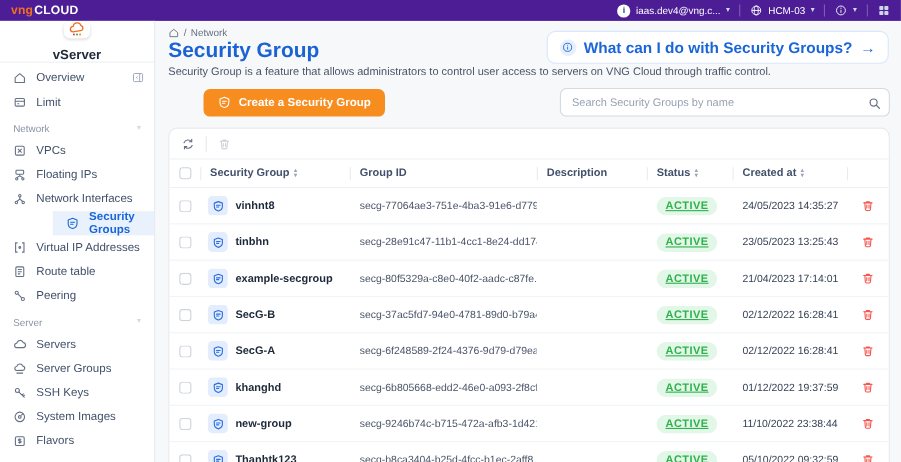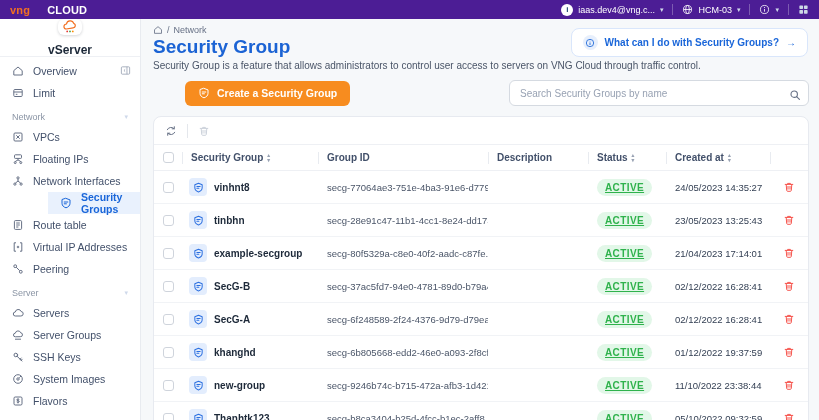--- a/index.html
+++ b/index.html
@@ -9,21 +9,21 @@
     background: #f6f8fa;
     color: #1d2939;
   }
   
   .topbar {
     height: 19px; background: #4c1d95; display: flex; align-items: center;
     padding: 0 10px; color: #fff;
   }
   .logo { font-size: 11px; font-weight: 800; letter-spacing: .2px; display: flex; gap: 1px; }
   .logo .p1 { color: #f26f21; text-transform: lowercase; }
-  .logo .p2 { color: #ffffff; padding-left: 16px; }
+  .logo .p2 { color: #ffffff; }
   .tb-right { margin-left: auto; display: flex; align-items: center; gap: 9px; }
   .tb-group { display: flex; align-items: center; gap: 5px; font-size: 9px; cursor: pointer; }
   .tb-divider { width: 1px; height: 11px; background: rgba(255,255,255,.28); }
   .avatar {
     width: 12px; height: 12px; border-radius: 50%; background: #fff; color: #1d4475;
     font-size: 8px; font-weight: 700; display: flex; align-items: center; justify-content: center;
   }
   .caret { font-size: 7px; color: #cfd9ea; line-height: 1; }
   .tb-icon { display: flex; align-items: center; }
   
@@ -53,21 +53,21 @@
   .nav-item.active { background: #e9f1fd; color: #1a66d9; font-weight: 700; margin-left: 48px; }
   .nav-item.active .nav-icon { color: #1a66d9; }
   
   .main { flex: 1; position: relative; padding: 5px 10px 0 12px; min-width: 0; }
   .breadcrumb { display: flex; align-items: center; gap: 4px; font-size: 9px; color: #667085; height: 11px; }
   .page-title { font-size: 19px; line-height: 22px; font-weight: 700; color: #1b63d4; margin-top: 1px; }
   .page-sub { font-size: 10px; color: #4a5568; margin-top: 2px; height: 12px; }
   .help-box {
     position: absolute; top: 9px; right: 11px; display: flex; align-items: center; gap: 7px;
     background: #fff; border: 1px solid #d9e6fb; border-radius: 8px; padding: 6px 11px;
-    color: #1a66d9; font-size: 10px; font-weight: 600; cursor: pointer;
+    color: #1a66d9; font-size: 14px; font-weight: 600; cursor: pointer;
   }
   .info-chip {
     width: 15px; height: 15px; border-radius: 50%; background: #e7effc;
     display: flex; align-items: center; justify-content: center;
   }
   .actions-row { margin-top: 8px; display: flex; align-items: center; justify-content: space-between; padding-left: 32px; }
   .btn-create {
     display: flex; align-items: center; gap: 7px; background: #f78c1f; color: #fff;
     border: none; border-radius: 6px; height: 25px; padding: 0 13px;
     font-family: inherit; font-size: 10.5px; font-weight: 700; cursor: pointer;
@@ -262,35 +262,35 @@
               <path d="M6 1.4 10 2.9v3.4c0 2.3-1.7 3.8-4 4.5-2.3-.7-4-2.2-4-4.5V2.9z"></path>
               <path d="M4.2 5h3.6M4.2 6.8h2.2"></path>
             </svg>
           </span>
     <span class="nav-label">Security Groups</span>
   </div>
 
   <div class="nav-item">
     <span class="nav-icon">
             <svg viewBox="0 0 12 12" width="12" height="12" fill="none" stroke="currentColor" stroke-width="1">
+              <path d="M4 1.8H2.2v8.4H4M8 1.8h1.8v8.4H8"></path>
+              <circle cx="6" cy="6" r="0.8"></circle>
+            </svg>
+          </span>
+    <span class="nav-label">Virtual IP Addresses</span>
+  </div>
+
+  <div class="nav-item">
+    <span class="nav-icon">
+            <svg viewBox="0 0 12 12" width="12" height="12" fill="none" stroke="currentColor" stroke-width="1">
               <rect x="2.4" y="1.6" width="7.2" height="8.8" rx="1"></rect>
               <path d="M4.2 4h3.6M4.2 6h3.6M4.2 8h2.2"></path>
             </svg>
           </span>
     <span class="nav-label">Route table</span>
-  </div>
-
-  <div class="nav-item">
-    <span class="nav-icon">
-            <svg viewBox="0 0 12 12" width="12" height="12" fill="none" stroke="currentColor" stroke-width="1">
-              <path d="M4 1.8H2.2v8.4H4M8 1.8h1.8v8.4H8"></path>
-              <circle cx="6" cy="6" r="0.8"></circle>
-            </svg>
-          </span>
-    <span class="nav-label">Virtual IP Addresses</span>
   </div>
 
   <div class="nav-item">
     <span class="nav-icon">
             <svg viewBox="0 0 12 12" width="12" height="12" fill="none" stroke="currentColor" stroke-width="1">
               <circle cx="3.2" cy="3.2" r="1.4"></circle>
               <circle cx="8.8" cy="8.8" r="1.4"></circle>
               <path d="M4.2 4.2l3.5 3.5"></path>
             </svg>
           </span>

